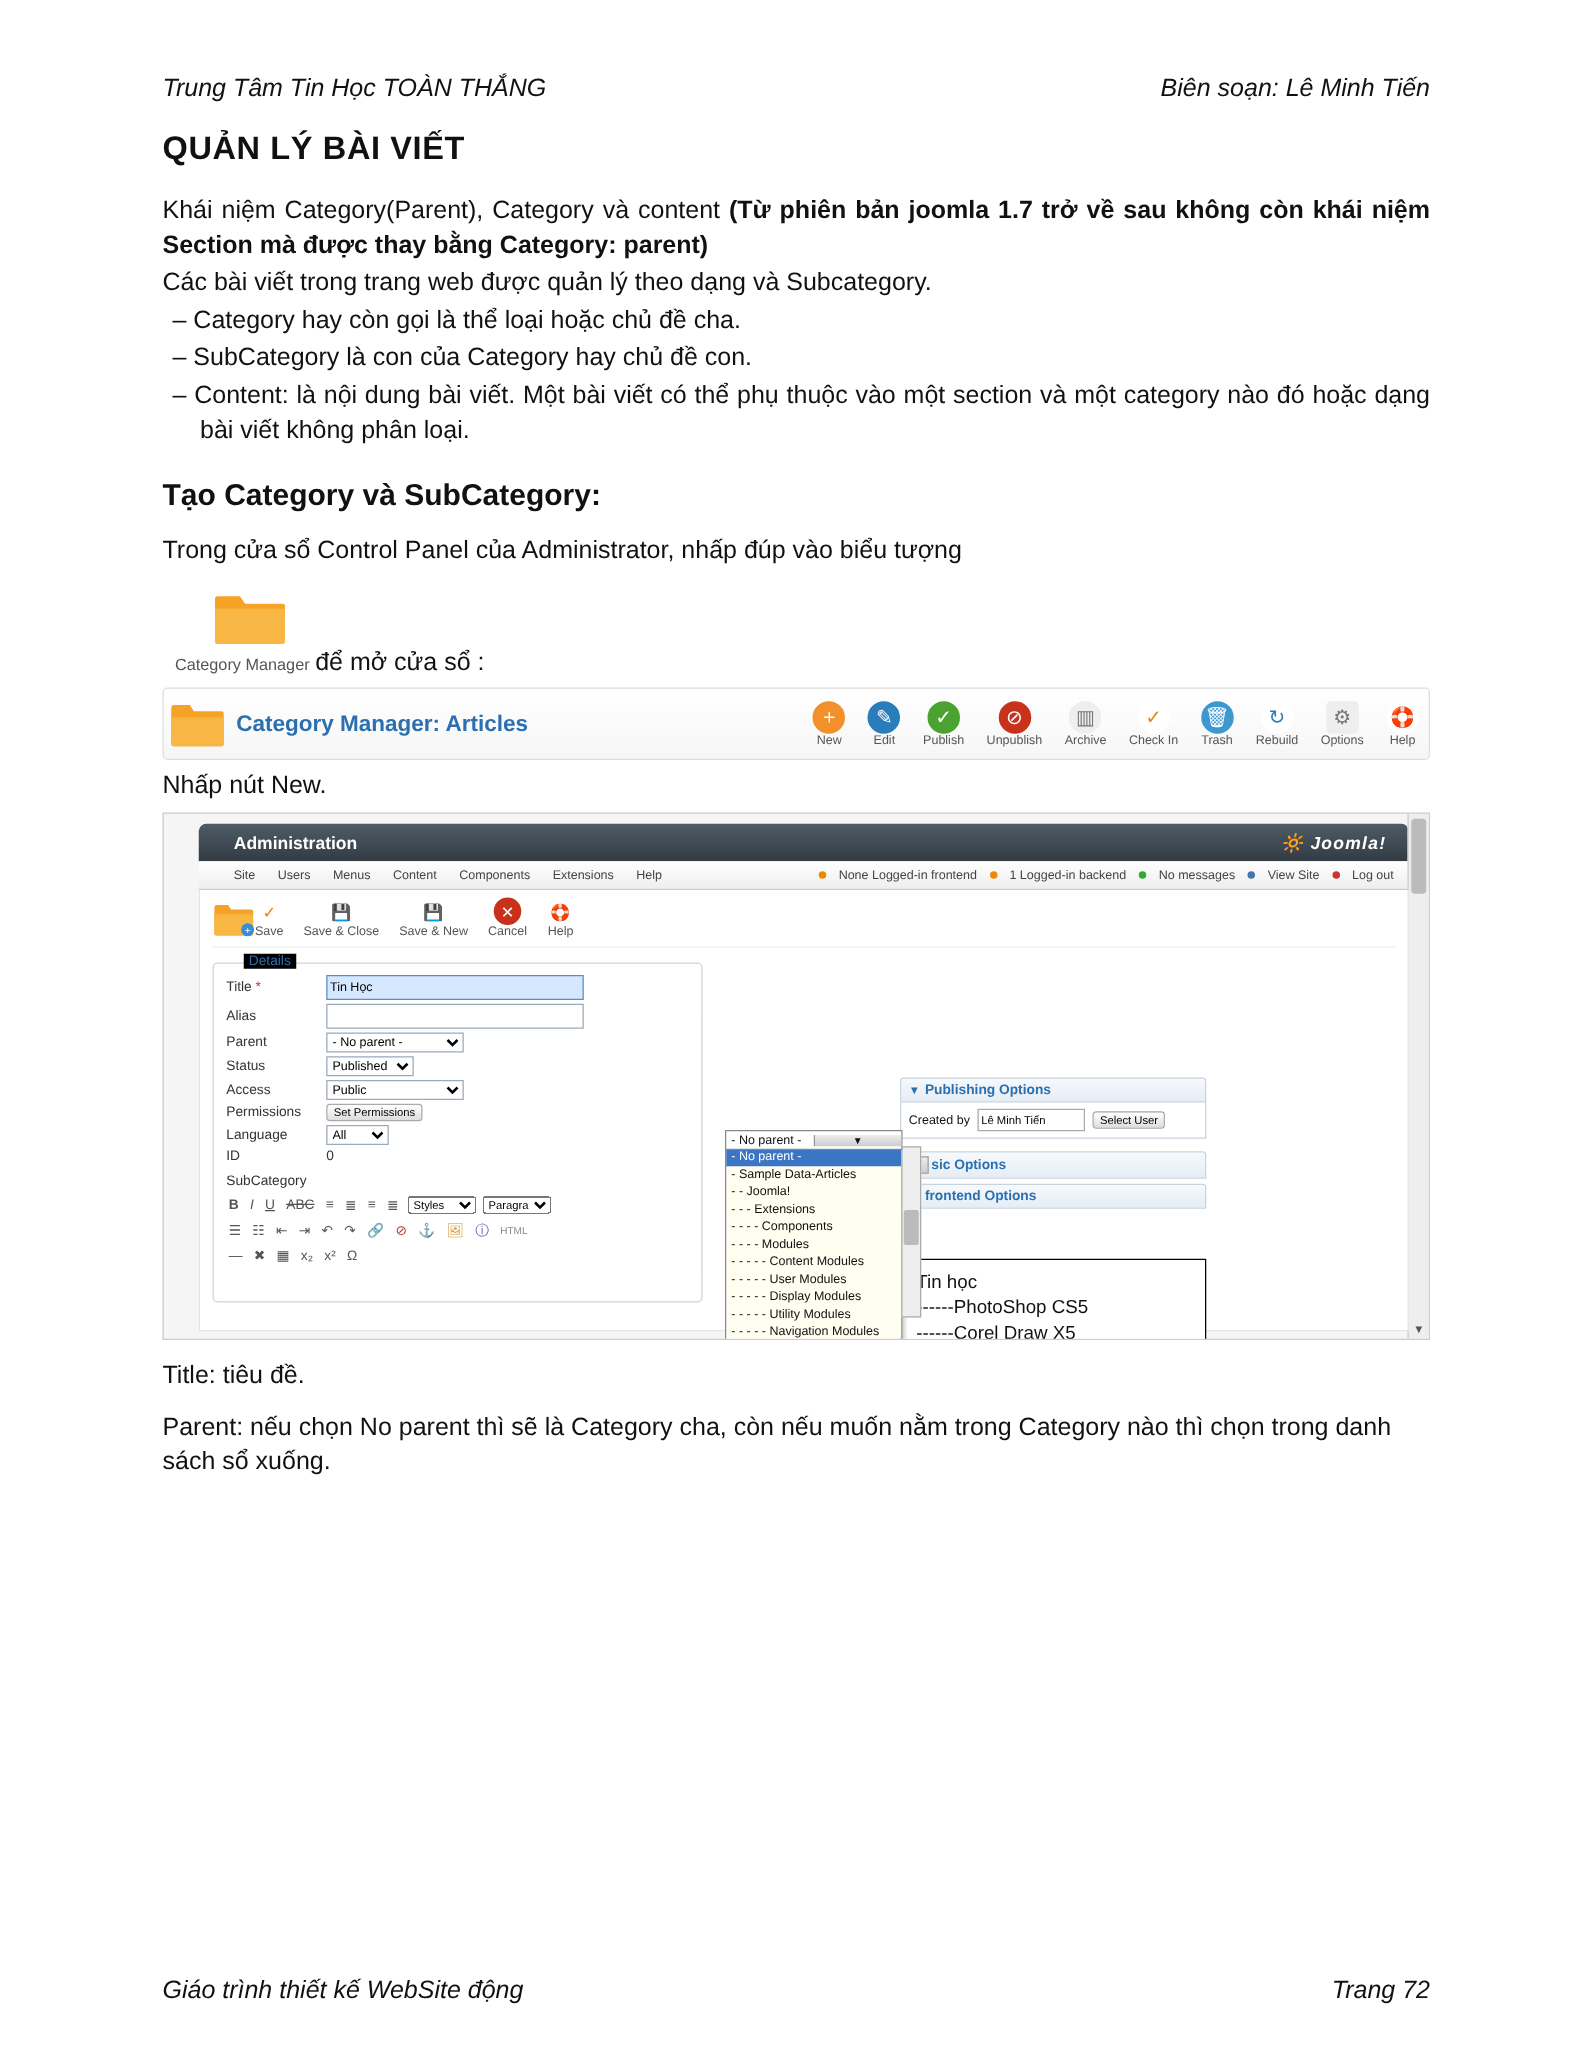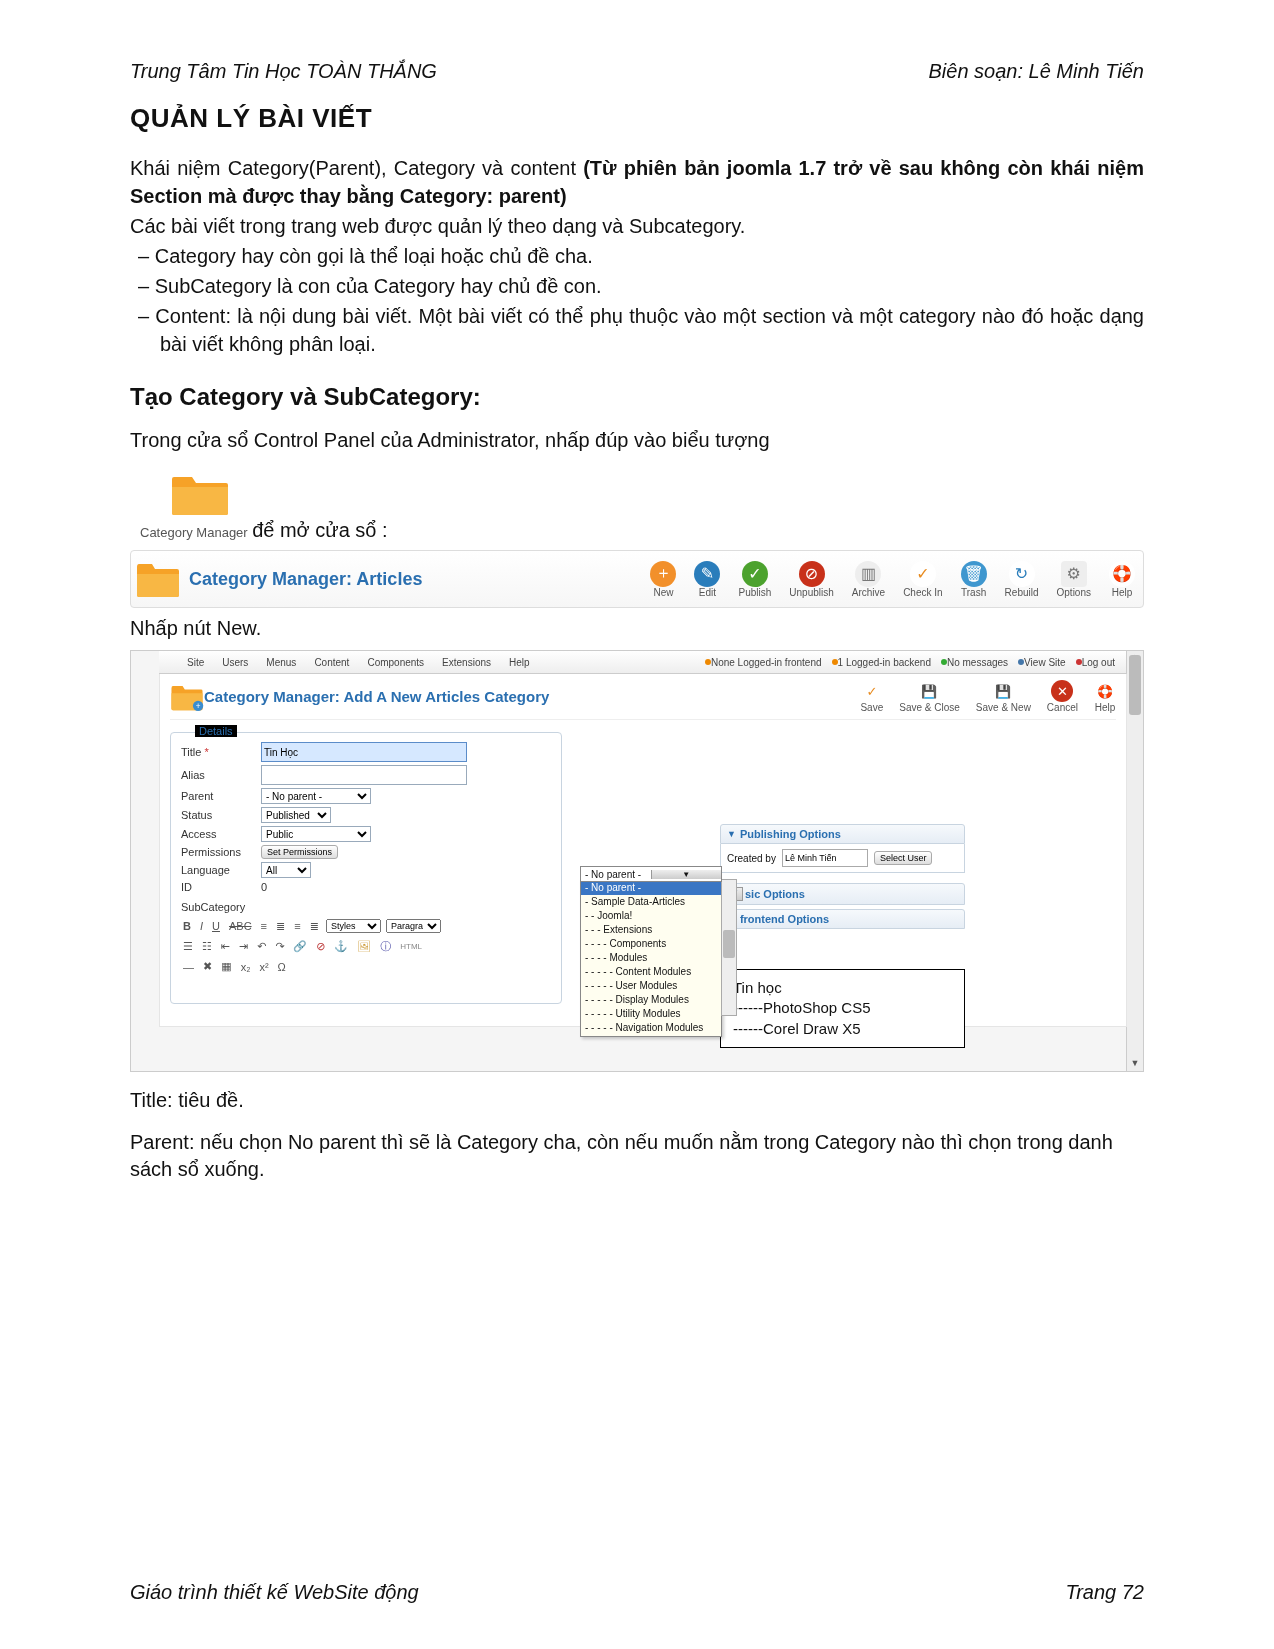--- a/index.html
+++ b/index.html
@@ -25,21 +25,21 @@
 
 .admin{border:1px solid #ccc;margin-top:8px;background:#f5f5f5;position:relative;height:420px;overflow:hidden;}
 .admin-scroll{position:absolute;right:0;top:0;bottom:0;width:16px;background:#eee;border-left:1px solid #ccc;}
 .admin-scroll .thumb{position:absolute;left:2px;right:2px;top:4px;height:60px;background:#bbb;border-radius:3px;}
 .admin-scroll .arr{position:absolute;left:3px;right:3px;height:12px;font-size:9px;text-align:center;color:#555;}
 .adm-hdr{height:30px;background:linear-gradient(#4e5c66,#323b44);color:#fff;display:flex;justify-content:space-between;align-items:center;padding:0 18px 0 28px;margin:8px 16px 0 28px;border-radius:6px 6px 0 0;font-size:14px;font-weight:bold;}
 .joomla{font-style:italic;letter-spacing:1px;}
 .menubar{background:linear-gradient(#fff,#eee);border-bottom:1px solid #ccc;height:22px;display:flex;align-items:center;font-size:10px;color:#444;padding:0 12px 0 28px;margin:0 16px 0 28px;}
 .menubar .mi{margin-right:18px;}
 .menubar .right{margin-left:auto;display:flex;gap:10px;}
-.menubar .right span{display:flex;align-items:center;gap:0;}
+.menubar .right span{display:flex;align-items:center;gap:10px;}
 .adminboard{background:#fff;margin:0 16px 0 28px;border:1px solid #e5e5e5;border-top:none;padding:6px 10px;}
 .ab-top{display:flex;align-items:center;border-bottom:1px solid #eee;padding-bottom:6px;}
 .ab-title{color:#2a6fb0;font-weight:bold;font-size:15px;flex:1;}
 .ab-acts{display:flex;gap:16px;}
 .ab-acts .tbtn .ico{width:22px;height:22px;font-size:13px;border-radius:4px;}
 .details{border:1px solid #c8d4e0;border-radius:4px;margin-top:12px;padding:6px 10px 30px 10px;position:relative;}
 .details-leg{position:absolute;top:-8px;left:24px;background:#000000;color:#2a6fb0;font-size:11px;padding:0 4px;}
 .drow{display:flex;align-items:center;font-size:11px;color:#333;margin:3px 0;}
 .drow .lbl{width:80px;}
 .drow .req{color:#c33;}
@@ -159,20 +159,24 @@
   </div>
 
   <div class="p" style="margin-top:6px">Nhấp nút New.</div>
 
   <div class="admin">
     <div class="admin-scroll">
       <div class="arr" style="top:1px">▲</div>
       <div class="thumb"></div>
       <div class="arr" style="bottom:1px">▼</div>
     </div>
+    <div class="adm-hdr">
+      <span>Administration</span>
+      <span class="joomla">🔆 <span>Joomla!</span></span>
+    </div>
     <div class="menubar">
       <span class="mi">Site</span>
       <span class="mi">Users</span>
       <span class="mi">Menus</span>
       <span class="mi">Content</span>
       <span class="mi">Components</span>
       <span class="mi">Extensions</span>
       <span class="mi">Help</span>
       <div class="right">
         <span>
@@ -198,21 +202,20 @@
       </div>
     </div>
     <div class="adminboard" style="position:relative;height:340px;">
       <div class="ab-top">
         <svg width="34" height="30" viewBox="0 0 46 40">
             <path d="M2 8 L2 36 Q2 38 4 38 L42 38 Q44 38 44 36 L44 12 Q44 10 42 10 L20 10 L17 5 L4 5 Q2 5 2 8 Z" fill="#f6a227"></path>
             <path d="M2 15 L44 15 L44 36 Q44 38 42 38 L4 38 Q2 38 2 36 Z" fill="#f8b744"></path>
             <circle cx="38" cy="32" r="7" fill="#3a8dd0"></circle>
             <text x="38" y="36" font-size="11" text-anchor="middle" fill="#fff">+</text>
           </svg>
-        <span class="ab-title">Category Manager: Add A New Articles Category</span>
         <div class="ab-acts">
           <div class="tbtn">
               <div class="ico" style="color:#e88b1f">✓</div>
               <span>Save</span>
             </div>
           <div class="tbtn">
               <div class="ico" style="color:#555">💾</div>
               <span>Save &amp; Close</span>
             </div>
           <div class="tbtn">

